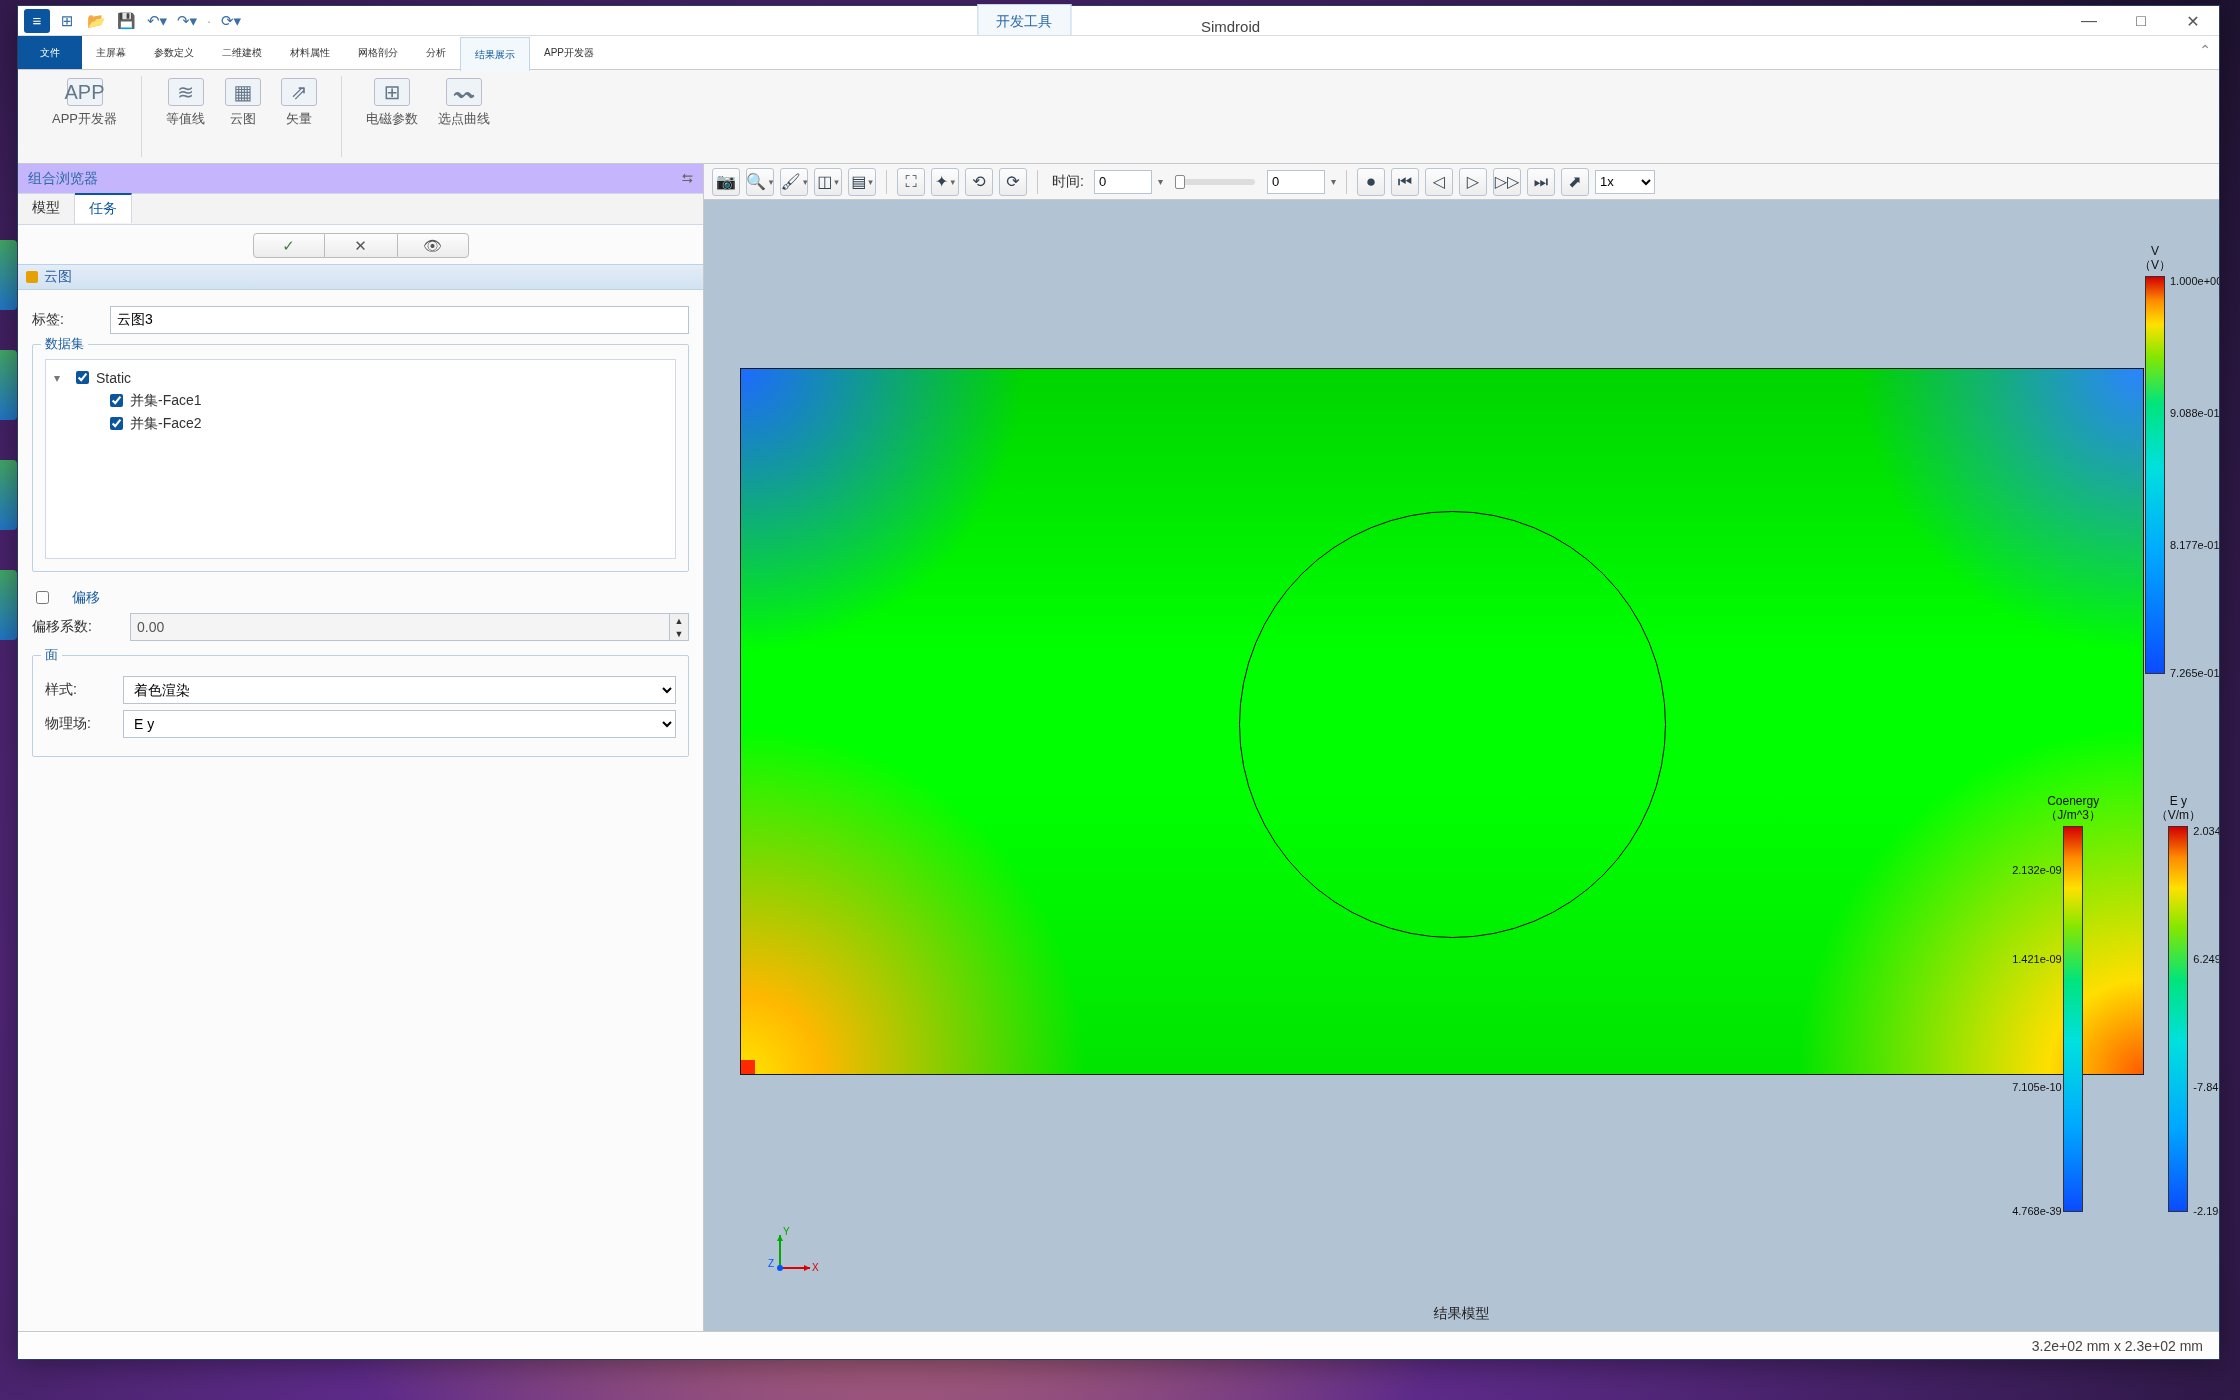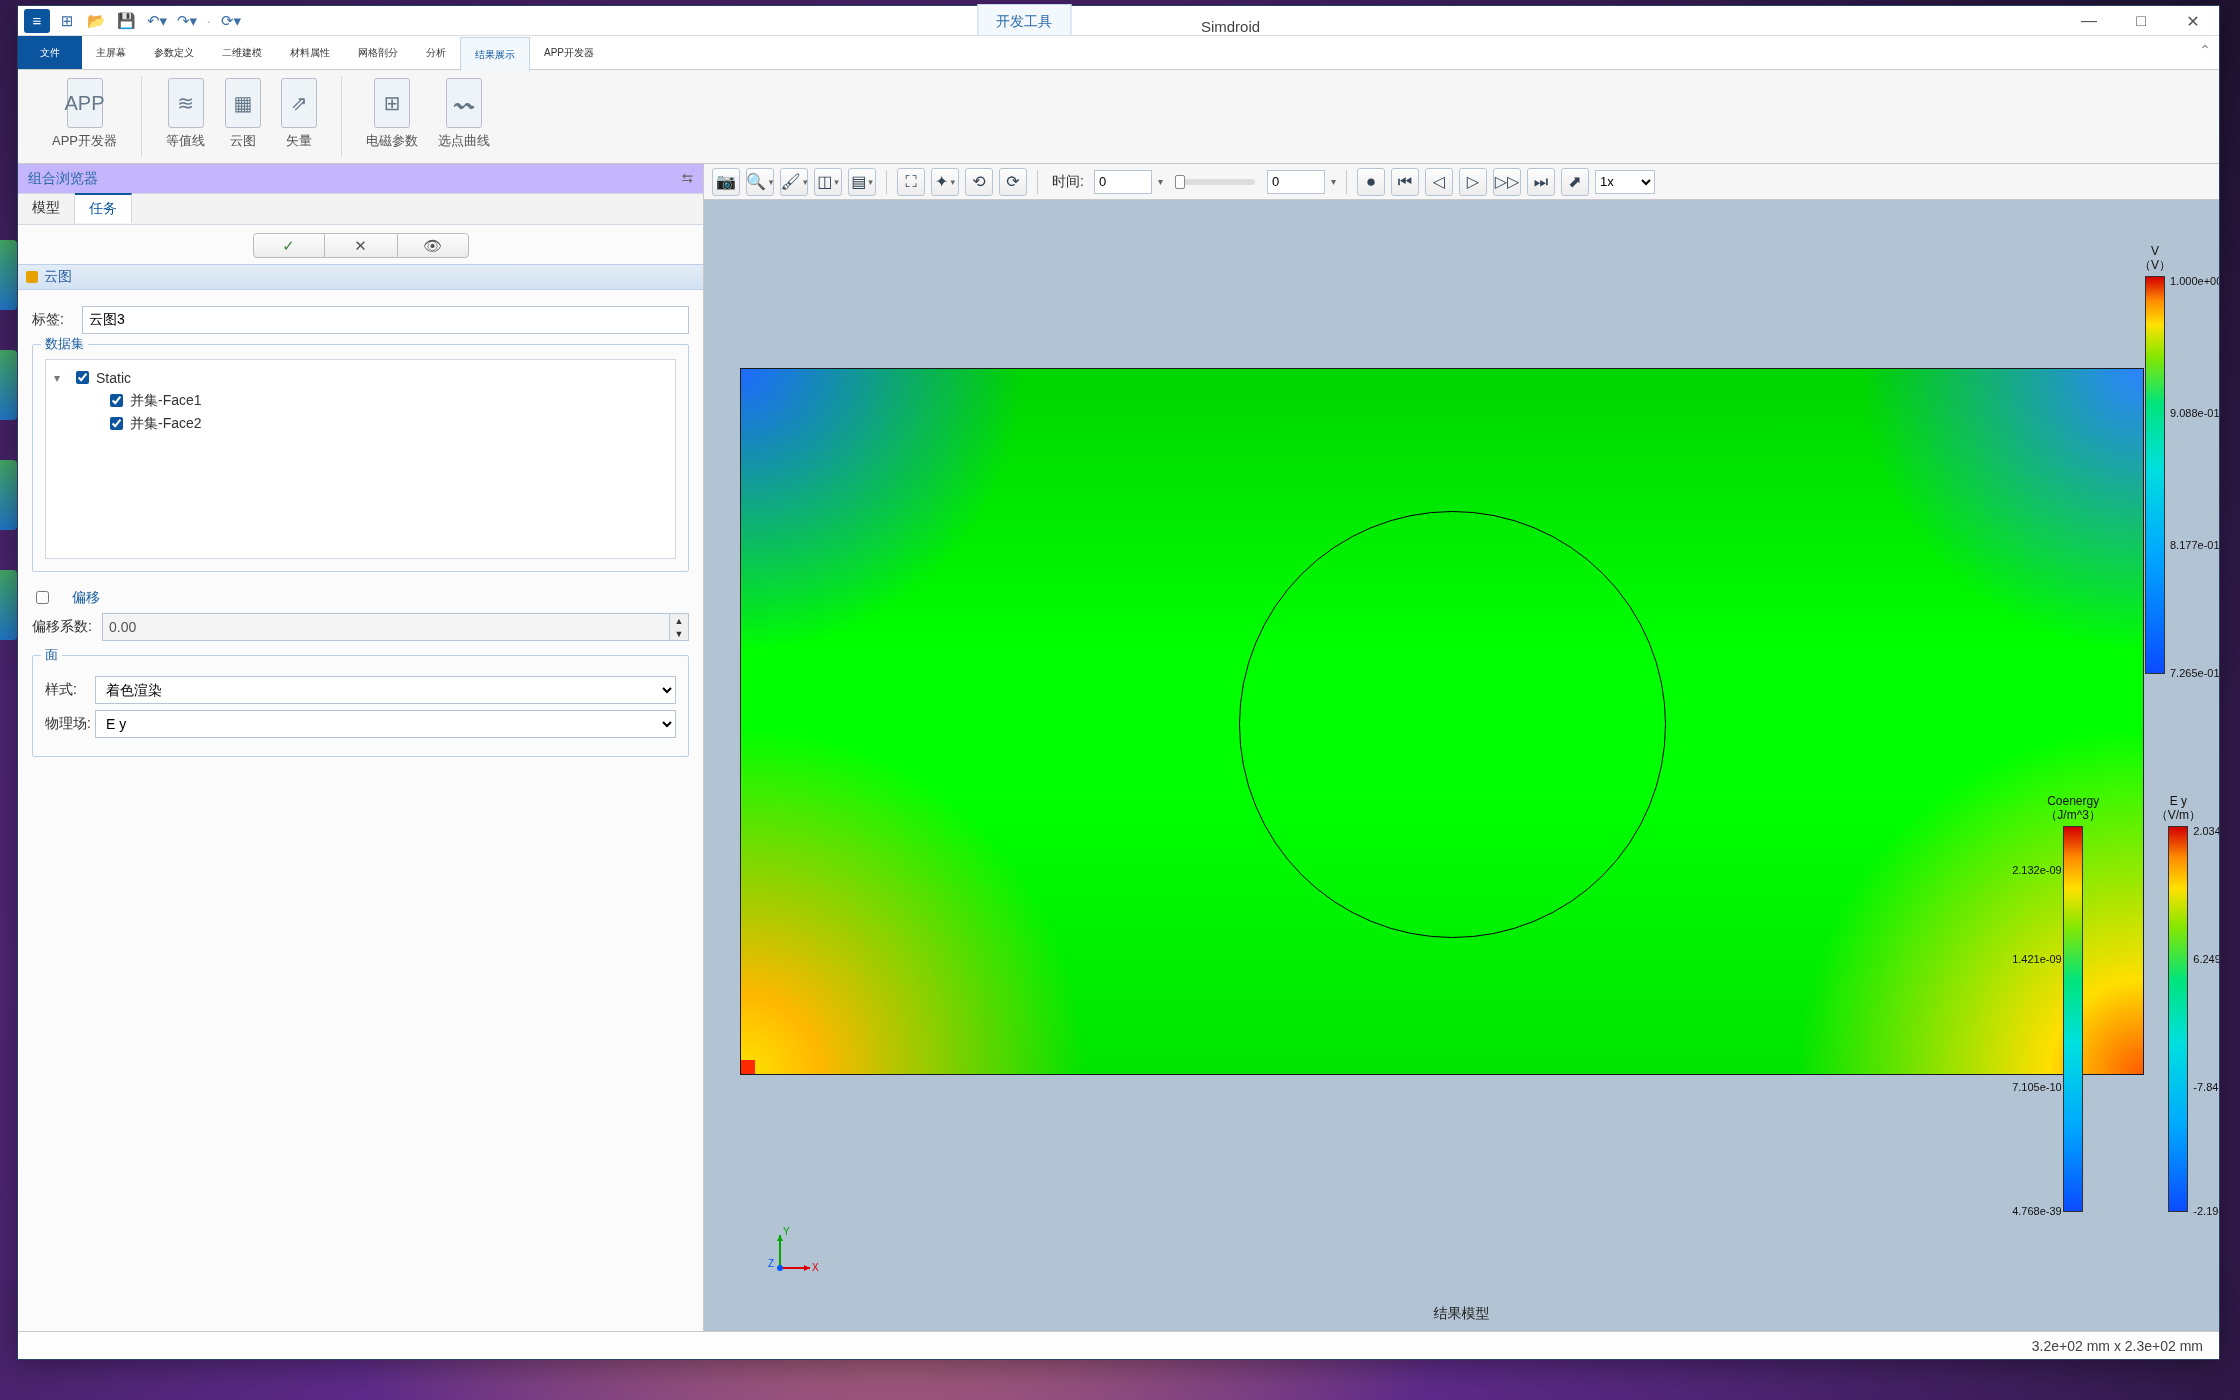--- a/index.html
+++ b/index.html
@@ -23,21 +23,21 @@
   .ribbon-tabs .tab { padding:0 14px; display:flex; align-items:center; font-size:10px; color:#333; cursor:pointer;}
   .ribbon-tabs .tab.file { background:#0b559f; color:#fff; font-weight:500; padding:0 22px;}
   .ribbon-tabs .tab.active { border:1px solid #c3d6e8; border-bottom:none; background:#f3f8fc; color:#0b559f; position:relative; top:1px; height:34px;}
   .ribbon-tabs .collapse { position:absolute; right:8px; top:6px; color:#888; font-size:14px; cursor:pointer;}
 
   
   .ribbon-body { height:94px; background:#f6f6f6; border-bottom:1px solid #c9c9c9; display:flex; align-items:stretch; padding:6px 10px; gap:0; }
   .rgroup { display:flex; flex-direction:row; align-items:flex-start; padding:0 14px; border-right:1px solid #d8d8d8;}
   .rgroup:last-child { border-right:none; }
   .rbtn { display:flex; flex-direction:column; align-items:center; gap:4px; padding:2px 10px; cursor:pointer; }
-  .rbtn .ricon { width:36px; height:50px; border:1px solid #bbc; background:#eef3f8; border-radius:3px; display:flex; align-items:center; justify-content:center; color:#678; font-size:20px;}
+  .rbtn .ricon { width:36px; height:28px; border:1px solid #bbc; background:#eef3f8; border-radius:3px; display:flex; align-items:center; justify-content:center; color:#678; font-size:20px;}
   .rbtn .rlabel { font-size:13px; color:#555; white-space:nowrap;}
 
   
   .main { flex:1; display:flex; min-height:0;}
 
   
   .left-panel { width:686px; background:#fbfbfb; border-right:1px solid #c9c9c9; display:flex; flex-direction:column; position:relative;}
   .lp-header { height:30px; background:#c4b5fd; border-bottom:1px solid #cfd8e3; padding:4px 10px; font-size:14px; color:#2d69a8; display:flex; align-items:center; justify-content:space-between;}
   .lp-header .pin { color:#666; font-size:14px; cursor:pointer;}
   .lp-tabs { display:flex; background:#f3f3f3; border-bottom:1px solid #cfd8e3;}
@@ -45,21 +45,21 @@
   .lp-tabs .lpt.active { background:#fff; border-top:2px solid #0b559f; color:#0b559f; position:relative; top:-1px;}
   .lp-actions { display:flex; justify-content:center; gap:0; padding:8px 0 6px 0;}
   .lp-actions .abtn { width:72px; height:25px; border:1px solid #bbb; background:linear-gradient(#fdfdfd,#ececec); display:flex; align-items:center; justify-content:center; cursor:pointer; font-size:15px; color:#3c7f3c;}
   .lp-actions .abtn:nth-child(1){ border-radius:4px 0 0 4px;}
   .lp-actions .abtn:nth-child(2){ color:#555; border-left:none; border-right:none;}
   .lp-actions .abtn:nth-child(3){ color:#555; border-radius:0 4px 4px 0;}
 
   .lp-section-title { background:linear-gradient(#e4edf7,#d2e2f2); color:#2b5fa0; font-size:14px; padding:3px 8px; border-top:1px solid #bcd1e6; border-bottom:1px solid #bcd1e6; display:flex; align-items:center; gap:6px;}
   .lp-section-title .dot { width:12px; height:12px; background:#e6a100; border-radius:2px; display:inline-block;}
   .lp-body { padding:10px 14px; overflow:auto; font-size:14px; color:#333;}
-  .frow { display:flex; align-items:center; gap:0; margin:6px 0;}
+  .frow { display:flex; align-items:center; gap:28px; margin:6px 0;}
   .frow label { min-width:50px; color:#333;}
   .frow input[type=text], .frow select { flex:1; border:1px solid #b7c4d3; height:28px; padding:0 6px; font-size:14px; background:#fff;}
   .group { border:1px solid #bcd1e6; border-radius:2px; margin:10px 0 16px 0; padding:14px 12px 12px 12px; position:relative;}
   .group .gtitle { position:absolute; top:-10px; left:8px; background:#fbfbfb; padding:0 4px; font-size:13px; color:#185b9e;}
   .tree { border:1px solid #cfd8e3; background:#fff; height:200px; padding:6px 8px; overflow:auto;}
   .tree .node { display:flex; align-items:center; gap:4px; padding:2px 0; }
   .tree .toggle { width:14px; color:#777; font-size:12px; cursor:pointer;}
   .tree input[type=checkbox]{ accent-color:#0b559f; }
   .tree .n1 { padding-left:0; }
   .tree .n2 { padding-left:34px; }

